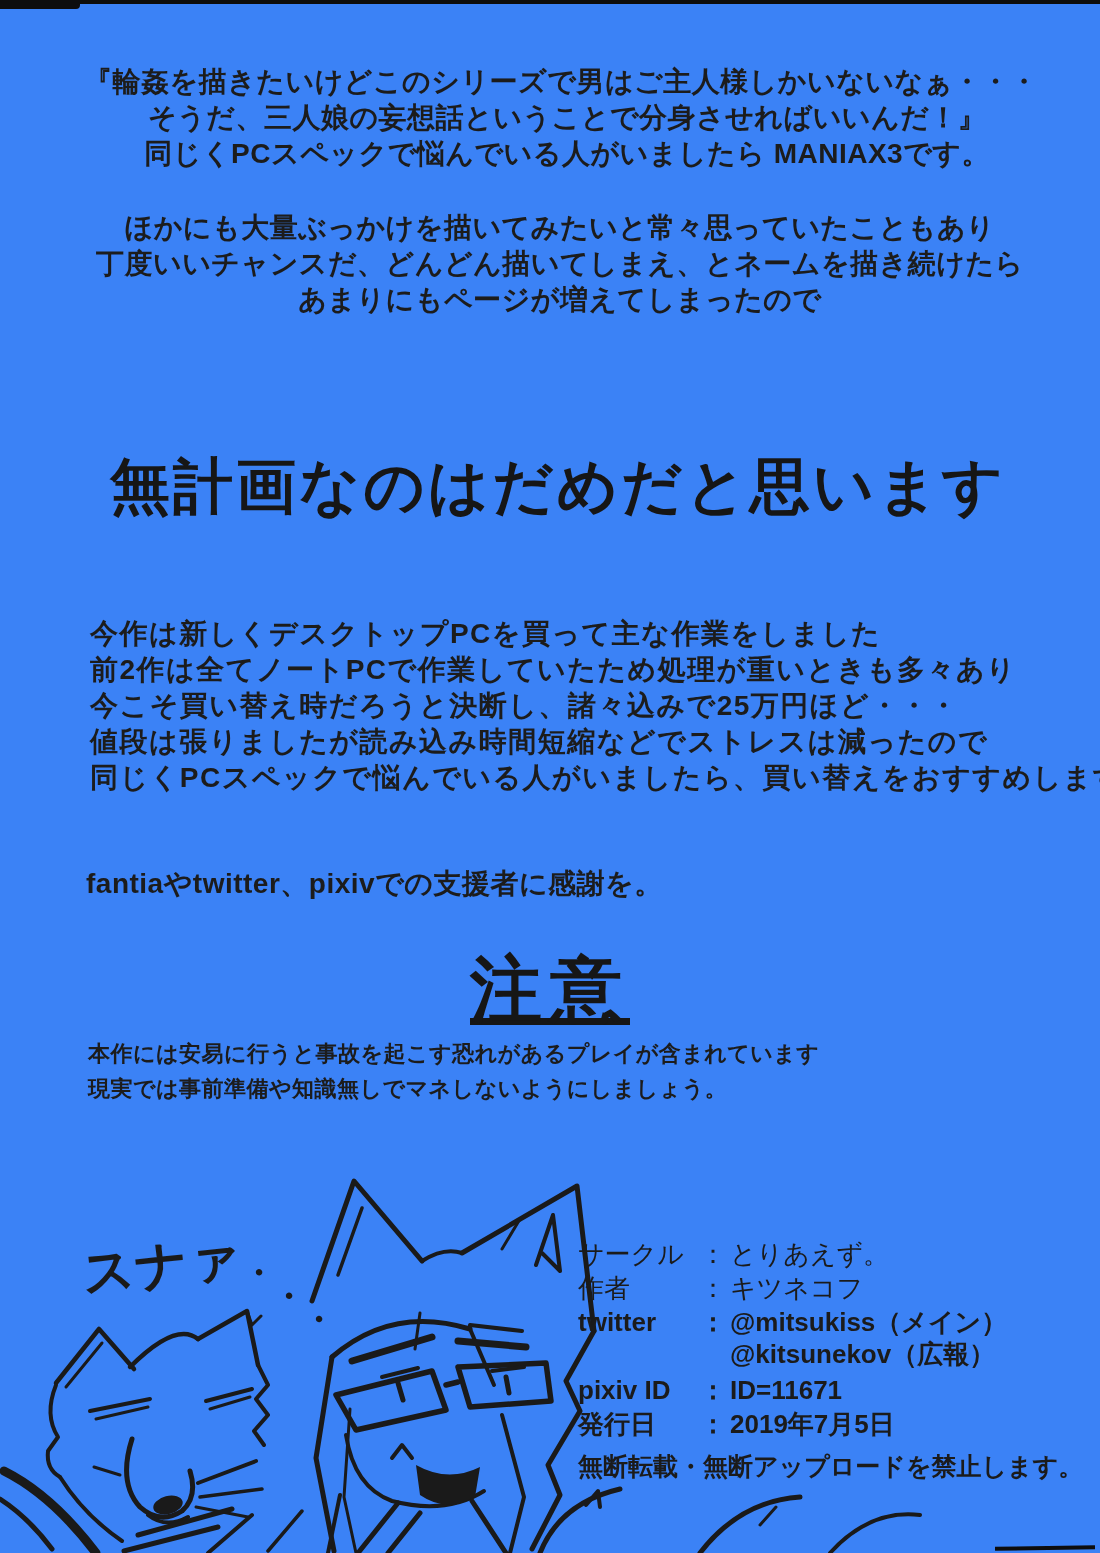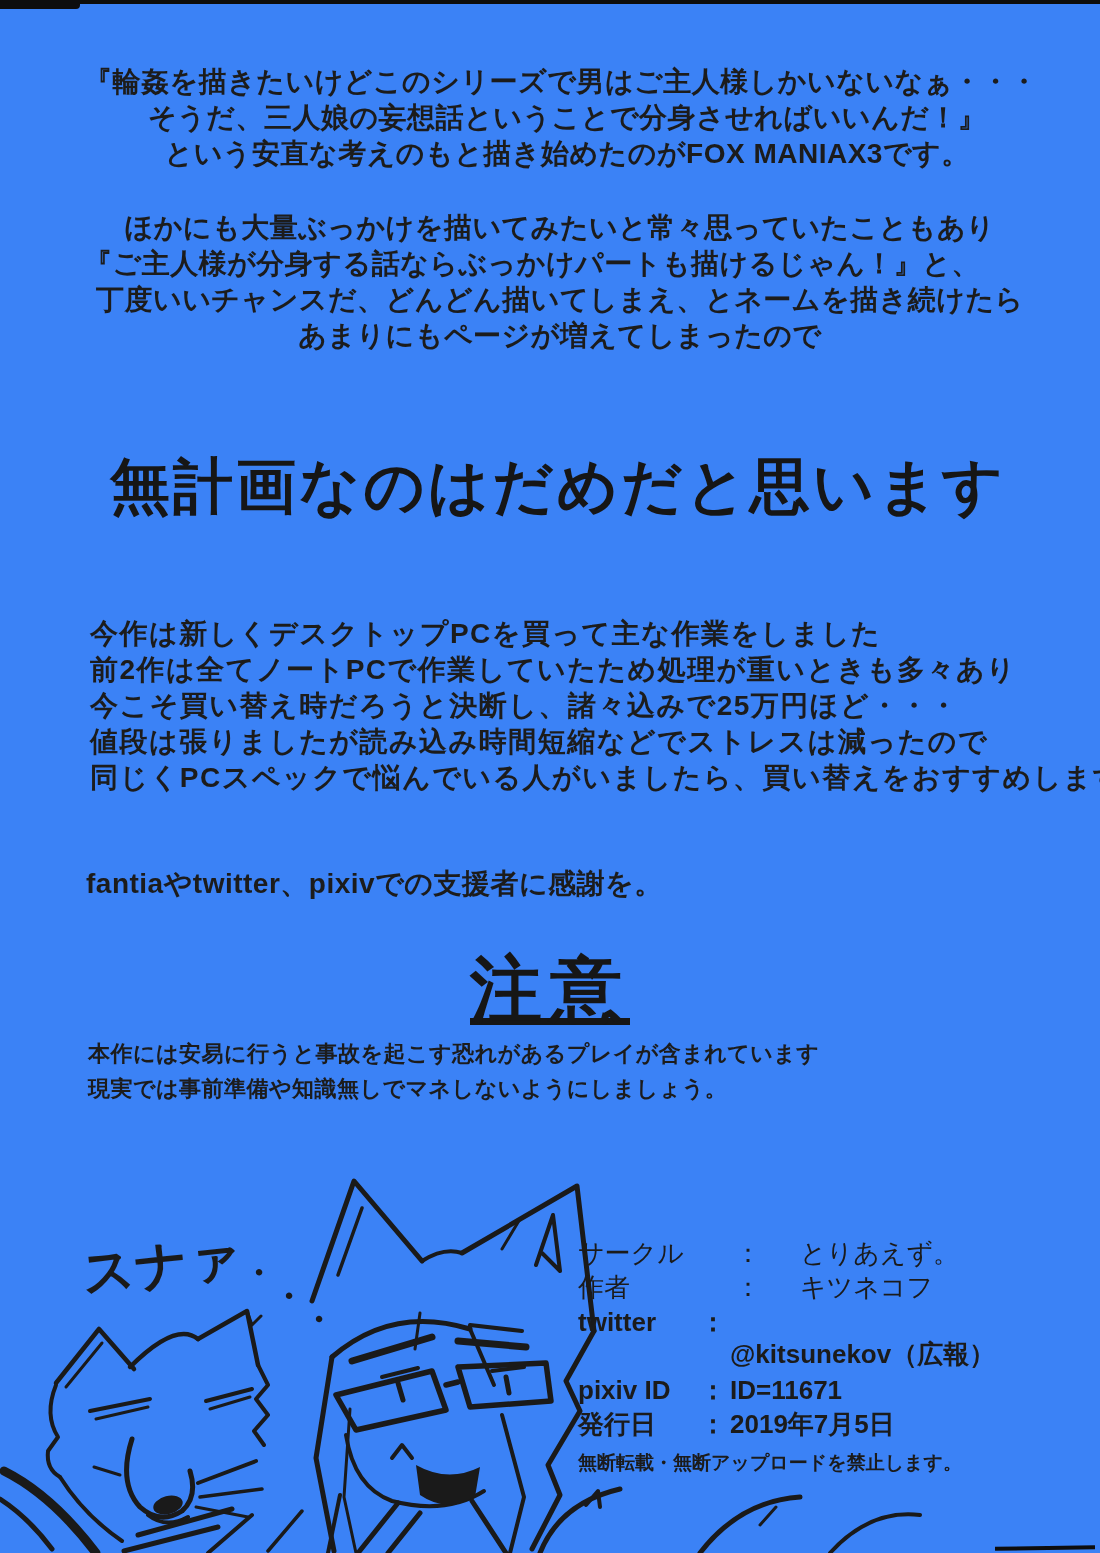--- a/index.html
+++ b/index.html
@@ -24,48 +24,47 @@
     font-weight:900;color:#161616;white-space:nowrap;line-height:1.15;
   }
   .h-main{font-size:60px;letter-spacing:3px;}
   .h-caution{font-size:72px;letter-spacing:8px;text-align:center;width:1100px;}
   .warn{font-size:22px;line-height:35px;}
   
   .credits{font-size:26px;line-height:28px;}
   .credit-row{display:flex;margin-bottom:6px;white-space:nowrap;}
   .c-label{width:118px;flex:0 0 118px;}
   .c-colon{width:34px;flex:0 0 34px;text-align:center;}
-  .row-serif{font-family:Liberation Serif, serif;font-weight:500;gap:35px;}
+  .row-serif{font-family:Liberation Sans, sans-serif;font-weight:500;}
   .row-sans{font-weight:700;}
   .sub-value{padding-left:152px;margin-top:-2px;margin-bottom:8px;font-weight:700;}
-  .notice{font-size:19px;font-weight:800;letter-spacing:0px;white-space:nowrap;}
+  .notice{font-size:25px;font-weight:800;letter-spacing:0px;white-space:nowrap;}
   
   .artifact{background:#0d0d0d;}
   svg.sketch{position:absolute;left:0;top:1153px;}
   svg .ink{stroke:#1a1a1a;fill:none;stroke-linecap:round;stroke-linejoin:round;}
   svg .fill-ink{fill:#1a1a1a;stroke:none;}
   svg text{font-family:"DejaVu Sans","Liberation Sans",sans-serif;fill:#1a1a1a;}
 </style>
 </head>
 <body>
 
 <div class="page">
 
   <div class="abs artifact" style="left:0;top:0;width:1100px;height:4px;"></div>
   <div class="abs artifact" style="left:0;top:0;width:80px;height:9px;border-radius:0 0 4px 0;"></div>
 
   <div class="abs body-text" style="left:84px;top:64px;">
     <span class="line">『輪姦を描きたいけどこのシリーズで男はご主人様しかいないなぁ・・・</span>
     <span class="line indent">そうだ、三人娘の妄想話ということで分身させればいいんだ！』</span>
-    <span class="line indent">という安直な考えのもと描き始めたのがFOX MANIAX3です。</span>
+    <span class="line indent">同じくPCスペックで悩んでいる人がいましたら MANIAX3です。</span>
   </div>
 
   <div class="abs body-text" style="left:84px;top:210px;">
     <span class="line indent">ほかにも大量ぶっかけを描いてみたいと常々思っていたこともあり</span>
-    <span class="line">『ご主人様が分身する話ならぶっかけパートも描けるじゃん！』と、</span>
     <span class="line indent">丁度いいチャンスだ、どんどん描いてしまえ、とネームを描き続けたら</span>
     <span class="line indent">あまりにもページが増えてしまったので</span>
   </div>
 
   <div class="abs heading h-main" style="left:110px;top:452px;text-align:center;">無計画なのはだめだと思います</div>
 
   <div class="abs body-text" style="left:90px;top:616px;letter-spacing:1.5px;">
     <span class="line">今作は新しくデスクトップPCを買って主な作業をしました</span>
     <span class="line">前2作は全てノートPCで作業していたため処理が重いときも多々あり</span>
     <span class="line">今こそ買い替え時だろうと決断し、諸々込みで25万円ほど・・・</span>
@@ -161,20 +160,21 @@
       <span class="c-value">とりあえず。</span>
     </div>
     <div class="credit-row row-serif">
       <span class="c-label">作者</span>
       <span class="c-colon">：</span>
       <span class="c-value">キツネコフ</span>
     </div>
     <div class="credit-row row-sans">
       <span class="c-label">twitter</span>
       <span class="c-colon">：</span>
+      <span class="c-value">@mitsukiss（メイン）</span>
     </div>
     <div class="sub-value">@kitsunekov（広報）</div>
     <div class="credit-row row-sans">
       <span class="c-label">pixiv ID</span>
       <span class="c-colon">：</span>
       <span class="c-value">ID=11671</span>
     </div>
     <div class="credit-row row-sans">
       <span class="c-label">発行日</span>
       <span class="c-colon">：</span>

